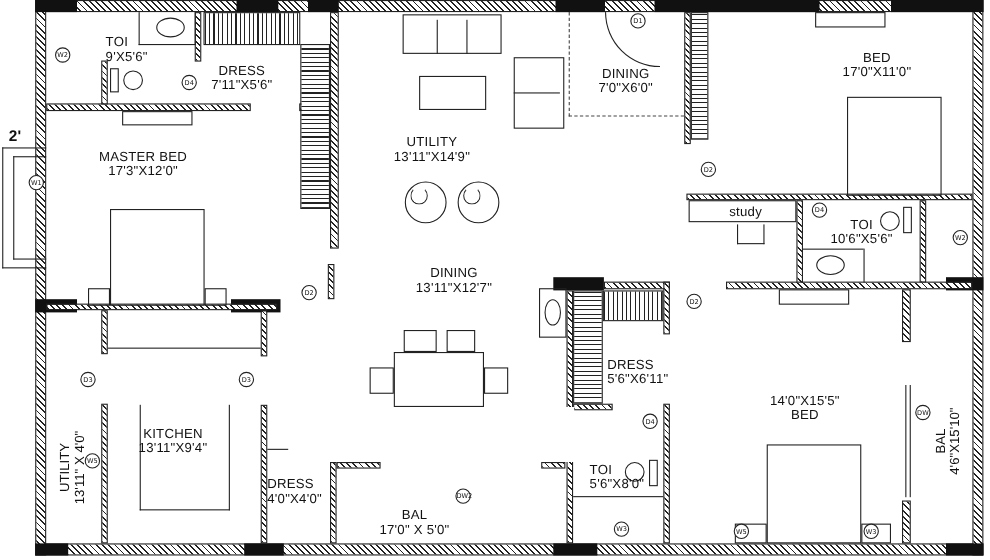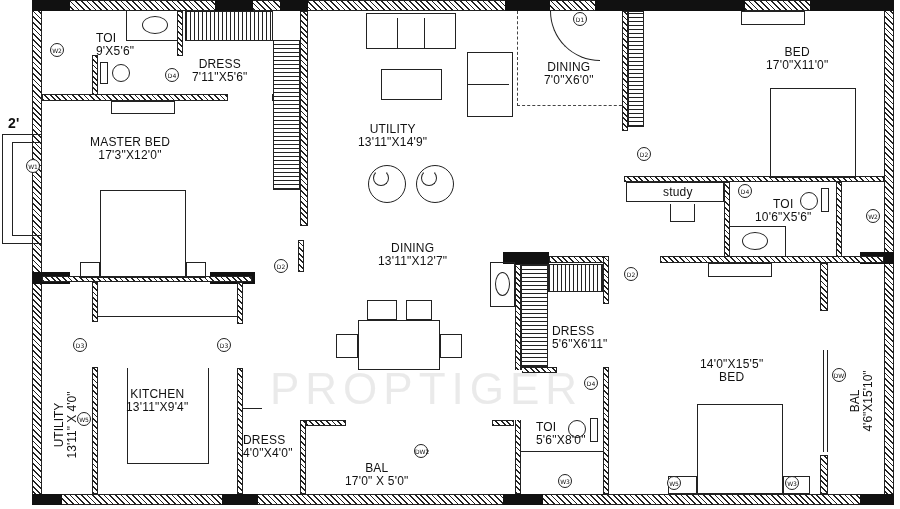--- a/index.html
+++ b/index.html
@@ -148,21 +148,20 @@
   <div class="wardrobe" style="left:548px;top:264px;width:55px;height:28px;"></div>
   <div class="sink" style="left:568px;top:420px;width:18px;height:18px;"></div>
   <div class="box" style="left:590px;top:418px;width:8px;height:24px;"></div>
 
   <div class="box" style="left:708px;top:263px;width:64px;height:14px;"></div>
   <div class="box" style="left:697px;top:404px;width:86px;height:90px;"></div>
   <div class="box" style="left:668px;top:476px;width:29px;height:18px;"></div>
   <div class="box" style="left:783px;top:476px;width:27px;height:18px;"></div>
 
   <div class="mask" style="left:262px;top:370px;width:260px;height:50px;"></div>
-  <div class="watermark" style="left:270px;top:364px;opacity:0.8;">PROPTIGER</div>
 
   <div class="tag" style="left:573px;top:12px;">D1</div>
   <div class="tag" style="left:637px;top:147px;">D2</div>
   <div class="tag" style="left:274px;top:259px;">D2</div>
   <div class="tag" style="left:624px;top:267px;">D2</div>
   <div class="tag" style="left:73px;top:338px;">D3</div>
   <div class="tag" style="left:217px;top:338px;">D3</div>
   <div class="tag" style="left:165px;top:68px;">D4</div>
   <div class="tag" style="left:738px;top:184px;">D4</div>
   <div class="tag" style="left:584px;top:376px;">D4</div>

